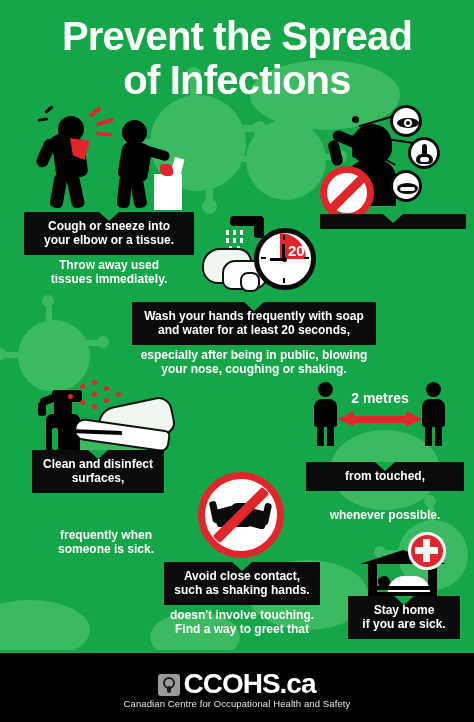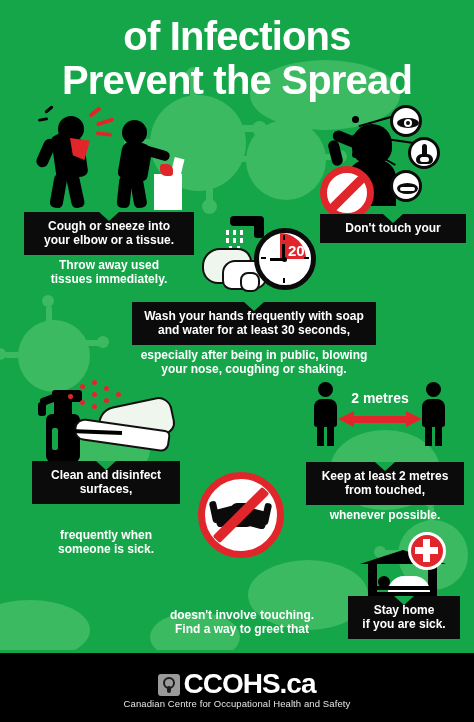--- a/index.html
+++ b/index.html
@@ -137,22 +137,22 @@
   </div>
 
   <div class="blob" style="left:330px;top:430px;width:110px;height:80px;"></div>
   <div class="blob" style="left:248px;top:560px;width:120px;height:70px;"></div>
   <div class="blob" style="left:-30px;top:600px;width:120px;height:60px;"></div>
   <div class="blob" style="left:150px;top:612px;width:90px;height:50px;"></div>
   <div class="blob" style="left:250px;top:60px;width:150px;height:70px;"></div>
   <div class="blob" style="left:60px;top:420px;width:90px;height:60px;"></div>
 
   <div class="title">
+    <div>Prevent the Spread</div>
     <div>of Infections</div>
-    <div>Prevent the Spread</div>
   </div>
 
   <div class="fig" style="left:36px;top:108px;width:80px;height:100px;">
     <div class="blk" style="left:22px;top:8px;width:26px;height:26px;border-radius:50%;"></div>
     <div class="blk" style="left:18px;top:30px;width:32px;height:40px;border-radius:10px 10px 6px 6px;transform:rotate(-8deg);"></div>
     <div class="blk" style="left:4px;top:30px;width:12px;height:30px;border-radius:6px;transform:rotate(24deg);"></div>
     <div class="blk" style="left:14px;top:24px;width:26px;height:11px;border-radius:6px;transform:rotate(-28deg);"></div>
     <div class="blk" style="left:16px;top:66px;width:13px;height:34px;border-radius:5px;transform:rotate(10deg);"></div>
     <div class="blk" style="left:33px;top:66px;width:13px;height:34px;border-radius:5px;transform:rotate(-12deg);"></div>
     <div class="red" style="left:34px;top:30px;width:20px;height:22px;clip-path:polygon(0 0,100% 12%,72% 100%,14% 78%);"></div>
@@ -213,21 +213,20 @@
     <div class="blk" style="left:0px;top:22px;width:7px;height:7px;border-radius:50%;"></div>
     <div class="blk" style="left:0px;top:39px;width:7px;height:7px;border-radius:50%;"></div>
   </div>
 
   <div class="nosign" style="left:320px;top:166px;width:54px;height:54px;">
     <div class="slash" style="width:42px;height:9px;margin-left:-21px;margin-top:-4px;transform:rotate(-45deg);"></div>
   </div>
 
   <div class="callout" style="left:320px;top:214px;width:146px;">
     <div class="notch-dn"></div>
-    <div>Don't touch your</div>
   </div>
 
   <div class="fig" style="left:196px;top:216px;width:90px;height:82px;">
     <div class="blk" style="left:34px;top:0px;width:34px;height:10px;border-radius:4px;"></div>
     <div class="blk" style="left:58px;top:6px;width:10px;height:16px;border-radius:3px;"></div>
     <div class="wht" style="left:30px;top:14px;width:3px;height:5px;"></div>
     <div class="wht" style="left:37px;top:14px;width:3px;height:5px;"></div>
     <div class="wht" style="left:44px;top:14px;width:3px;height:5px;"></div>
     <div class="wht" style="left:30px;top:22px;width:3px;height:5px;"></div>
     <div class="wht" style="left:37px;top:22px;width:3px;height:5px;"></div>
@@ -248,21 +247,21 @@
     <div class="blk" style="left:28px;top:29px;width:5px;height:5px;border-radius:50%;"></div>
     <div class="blk" style="left:29px;top:7px;width:2px;height:5px;"></div>
     <div class="blk" style="left:29px;top:50px;width:2px;height:5px;"></div>
     <div class="blk" style="left:7px;top:29px;width:5px;height:2px;"></div>
     <div class="blk" style="left:50px;top:29px;width:5px;height:2px;"></div>
   </div>
 
   <div class="callout" style="left:132px;top:302px;width:244px;">
     <div class="notch-dn"></div>
     <div>Wash your hands frequently with soap</div>
-    <div>and water for at least 30 seconds,</div>
+    <div>and water for at least 20 seconds,</div>
   </div>
   <div class="subtext" style="left:122px;top:348px;width:264px;">
     <div>especially after being in public, blowing</div>
     <div>your nose, coughing or shaking.</div>
   </div>
 
   <div class="fig" style="left:28px;top:384px;width:70px;height:78px;">
     <div class="blk" style="left:18px;top:30px;width:34px;height:48px;border-radius:6px;"></div>
     <div class="blk" style="left:26px;top:16px;width:18px;height:16px;"></div>
     <div class="blk" style="left:24px;top:6px;width:30px;height:12px;border-radius:3px;"></div>
@@ -280,21 +279,21 @@
     <div class="red" style="left:38px;top:8px;width:5px;height:5px;border-radius:50%;"></div>
     <div class="red" style="left:38px;top:20px;width:5px;height:5px;border-radius:50%;"></div>
     <div class="red" style="left:50px;top:14px;width:5px;height:5px;border-radius:50%;"></div>
   </div>
   <div class="fig" style="left:70px;top:400px;width:108px;height:66px;">
     <div style="position:absolute;left:28px;top:2px;width:72px;height:34px;background:#eef6ee;border:2px solid #111;border-radius:26px 20px 16px 28px;transform:rotate(-12deg);"></div>
     <div style="position:absolute;left:4px;top:24px;width:92px;height:18px;background:#ffffff;border:2px solid #111;border-radius:10px 6px 8px 10px;transform:rotate(8deg);"></div>
     <div class="blk" style="left:0px;top:30px;width:52px;height:4px;transform:rotate(2deg);"></div>
   </div>
 
-  <div class="callout" style="left:32px;top:461px;width:148px;">
+  <div class="callout" style="left:32px;top:450px;width:132px;">
     <div class="notch-dn"></div>
     <div>Clean and disinfect</div>
     <div>surfaces,</div>
   </div>
   <div class="subtext" style="left:32px;top:528px;width:148px;">
     <div>frequently when</div>
     <div>someone is sick.</div>
   </div>
 
   <div class="fig" style="left:310px;top:382px;width:30px;height:64px;">
@@ -311,36 +310,40 @@
   </div>
   <div style="position:absolute;left:340px;top:390px;width:80px;text-align:center;color:#ffffff;font-size:14px;font-weight:bold;z-index:9;">2 metres</div>
   <div class="fig" style="left:338px;top:410px;width:84px;height:18px;">
     <div class="red" style="left:10px;top:6px;width:64px;height:7px;"></div>
     <div class="red" style="left:0px;top:1px;width:16px;height:16px;clip-path:polygon(0 50%,100% 0,100% 100%);"></div>
     <div class="red" style="left:68px;top:1px;width:16px;height:16px;clip-path:polygon(100% 50%,0 0,0 100%);"></div>
   </div>
 
   <div class="callout" style="left:306px;top:462px;width:158px;">
     <div class="notch-dn"></div>
-    <div>Keep at least 2 metres</div>
     <div>from touched,</div>
   </div>
   <div class="subtext" style="left:306px;top:508px;width:158px;">
     <div>whenever possible.</div>
   </div>
 
   <div class="nosign" style="left:198px;top:472px;width:86px;height:86px;">
     <div style="position:absolute;left:10px;top:28px;width:26px;height:18px;background:#0b0b0b;border-radius:4px;transform:rotate(-14deg);"></div>
     <div style="position:absolute;left:36px;top:30px;width:26px;height:18px;background:#0b0b0b;border-radius:4px;transform:rotate(14deg);"></div>
     <div style="position:absolute;left:26px;top:24px;width:22px;height:24px;background:#0b0b0b;border-radius:6px;"></div>
     <div style="position:absolute;left:6px;top:22px;width:7px;height:22px;background:#0b0b0b;border-radius:3px;transform:rotate(-12deg);"></div>
     <div style="position:absolute;left:58px;top:24px;width:7px;height:22px;background:#0b0b0b;border-radius:3px;transform:rotate(12deg);"></div>
     <div class="slash" style="width:70px;height:10px;margin-left:-35px;margin-top:-5px;transform:rotate(-45deg);"></div>
   </div>
 
+  <div class="callout" style="left:164px;top:562px;width:156px;">
+    <div class="notch-dn"></div>
+    <div>Avoid close contact,</div>
+    <div>such as shaking hands.</div>
+  </div>
   <div class="subtext" style="left:156px;top:608px;width:172px;">
     <div>doesn't involve touching.</div>
     <div>Find a way to greet that</div>
   </div>
 
   <div class="fig" style="left:356px;top:540px;width:96px;height:62px;">
     <div class="blk" style="left:4px;top:10px;width:86px;height:14px;clip-path:polygon(50% 0,100% 100%,0 100%);"></div>
     <div class="blk" style="left:12px;top:22px;width:9px;height:36px;"></div>
     <div class="blk" style="left:72px;top:22px;width:9px;height:36px;"></div>
     <div class="blk" style="left:14px;top:52px;width:66px;height:6px;"></div>

